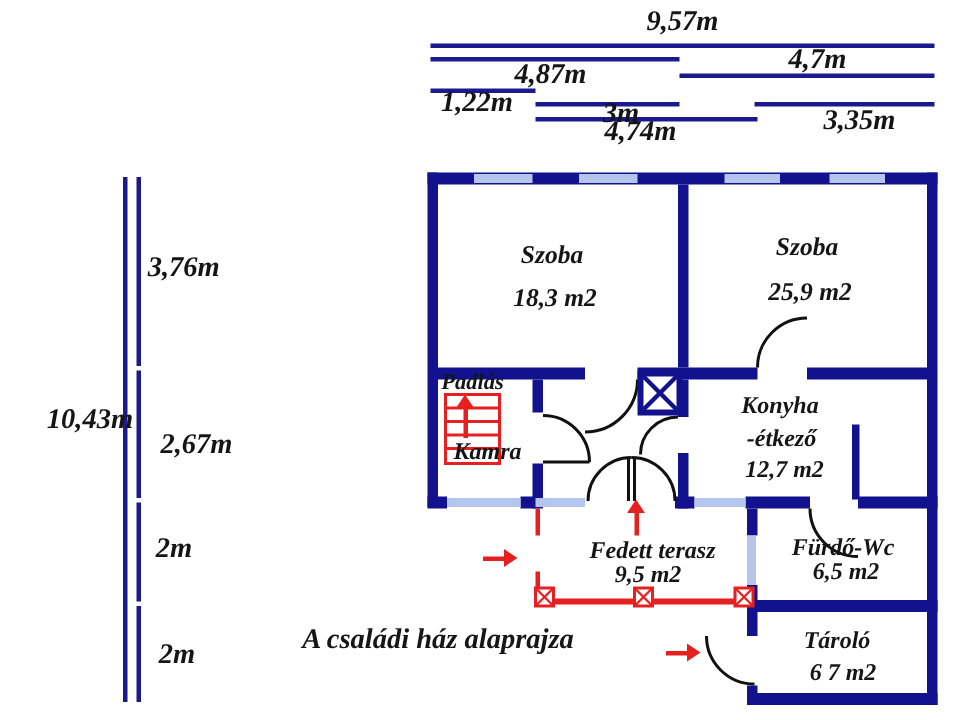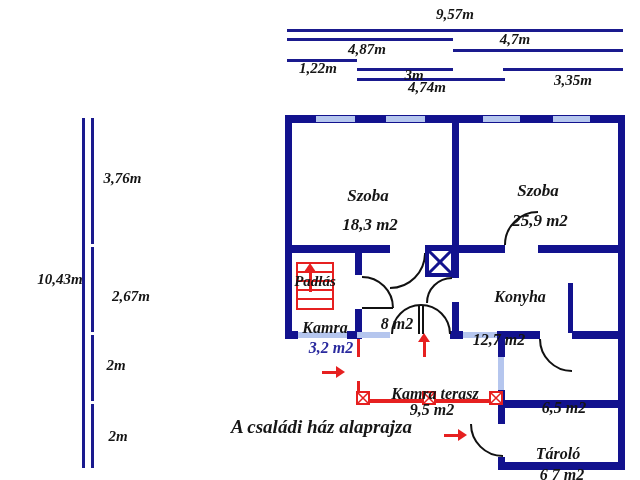--- a/index.html
+++ b/index.html
@@ -2,27 +2,27 @@
 <html><head>
 <meta charset="utf-8">
 <style>
   html,body{margin:0;padding:0;background:#ffffff;}
   .canvas{position:relative;width:640px;height:480px;background:#ffffff;overflow:hidden;
           font-family:"Liberation Serif","DejaVu Serif",serif;}
   .wall{position:absolute;background:#12128e;}
   .window{position:absolute;background:#b5c6ee;}
   .dl{position:absolute;background:#1a1a8e;}
   .lbl{position:absolute;font-weight:bold;font-style:italic;color:#151515;
-       font-size:15px;line-height:17px;text-align:center;white-space:nowrap;}
+       font-size:19px;line-height:17px;text-align:center;white-space:nowrap;}
   .room{position:absolute;font-weight:bold;font-style:italic;color:#151515;
-        font-size:16px;line-height:18px;text-align:center;white-space:nowrap;margin-top:26px;}
+        font-size:16px;line-height:18px;text-align:center;white-space:nowrap;}
   .big{font-size:17px;}
   .blue{color:#2a2a9e;}
   .note{position:absolute;font-weight:bold;font-style:italic;color:#161616;
-        font-size:19px;line-height:22px;text-align:right;white-space:nowrap;}
+        font-size:19px;line-height:22px;text-align:center;white-space:nowrap;}
   .red{position:absolute;background:#e62020;}
   .redbox{position:absolute;border:2px solid #e62020;background:transparent;}
   .arrow-up{position:absolute;width:0;height:0;border-left:6px solid transparent;
             border-right:6px solid transparent;border-bottom:9px solid #e62020;}
   .arrow-rt{position:absolute;width:0;height:0;border-top:6px solid transparent;
             border-bottom:6px solid transparent;border-left:9px solid #e62020;}
   svg.overlay{position:absolute;left:0;top:0;}
 </style>
 </head>
 <body>
@@ -32,21 +32,21 @@
   <div class="dl" style="left:287px;top:29px;width:336px;height:3px"></div>
   <div class="dl" style="left:287px;top:38px;width:166px;height:3px"></div>
   <div class="dl" style="left:453px;top:49px;width:170px;height:3px"></div>
   <div class="dl" style="left:287px;top:59px;width:70px;height:3px"></div>
   <div class="dl" style="left:357px;top:68px;width:96px;height:3px"></div>
   <div class="dl" style="left:357px;top:78px;width:148px;height:3px"></div>
   <div class="dl" style="left:503px;top:68px;width:120px;height:3px"></div>
 
   <div class="lbl" style="left:420px;top:6px;width:70px">9,57m</div>
   <div class="lbl" style="left:332px;top:41px;width:70px">4,87m</div>
-  <div class="lbl" style="left:480px;top:31px;width:70px">4,7m</div>
+  <div class="lbl" style="left:510px;top:31px;width:70px">4,7m</div>
   <div class="lbl" style="left:283px;top:60px;width:70px">1,22m</div>
   <div class="lbl" style="left:389px;top:67px;width:50px">3m</div>
   <div class="lbl" style="left:392px;top:79px;width:70px">4,74m</div>
   <div class="lbl" style="left:538px;top:72px;width:70px">3,35m</div>
 
   <div class="dl" style="left:82px;top:118px;width:3px;height:350px"></div>
   <div class="dl" style="left:91px;top:118px;width:3px;height:126px"></div>
   <div class="dl" style="left:91px;top:247px;width:3px;height:85px"></div>
   <div class="dl" style="left:91px;top:335px;width:3px;height:66px"></div>
   <div class="dl" style="left:91px;top:404px;width:3px;height:64px"></div>
@@ -153,30 +153,30 @@
 
   <div class="room big" style="left:318px;top:161px;width:100px">Szoba</div>
   <div class="room big" style="left:320px;top:190px;width:100px">18,3 m2</div>
 
   <div class="room big" style="left:488px;top:156px;width:100px">Szoba</div>
   <div class="room big" style="left:490px;top:186px;width:100px">25,9 m2</div>
 
   <div class="room" style="left:284px;top:246px;width:62px;font-size:15px">Padlás</div>
 
   <div class="room" style="left:285px;top:293px;width:80px">Kamra</div>
-  <div class="room blue" style="left:291px;top:313px;width:80px">3,2 m2</div>
 
-  <div class="room" style="left:337px;top:289px;width:120px">8 m2</div>
 
   <div class="room" style="left:470px;top:262px;width:100px">Konyha</div>
-  <div class="room" style="left:449px;top:305px;width:100px">12,7 m2</div>
+  <div class="room" style="left:471px;top:284px;width:100px">-étkező</div>
+  <div class="room" style="left:473px;top:305px;width:100px">12,7 m2</div>
 
-  <div class="room" style="left:365px;top:359px;width:140px">Kamra terasz</div>
+  <div class="room" style="left:365px;top:359px;width:140px">Fedett terasz</div>
   <div class="room" style="left:362px;top:375px;width:140px">9,5 m2</div>
 
+  <div class="room" style="left:512px;top:357px;width:100px">Fürdő-Wc</div>
   <div class="room" style="left:514px;top:373px;width:100px">6,5 m2</div>
 
   <div class="room" style="left:508px;top:419px;width:100px">Tároló</div>
   <div class="room" style="left:512px;top:440px;width:100px">6 7 m2</div>
 
   <div class="note" style="left:172px;top:416px;width:240px">A családi ház alaprajza</div>
 
 </div>
 
 </body></html>

